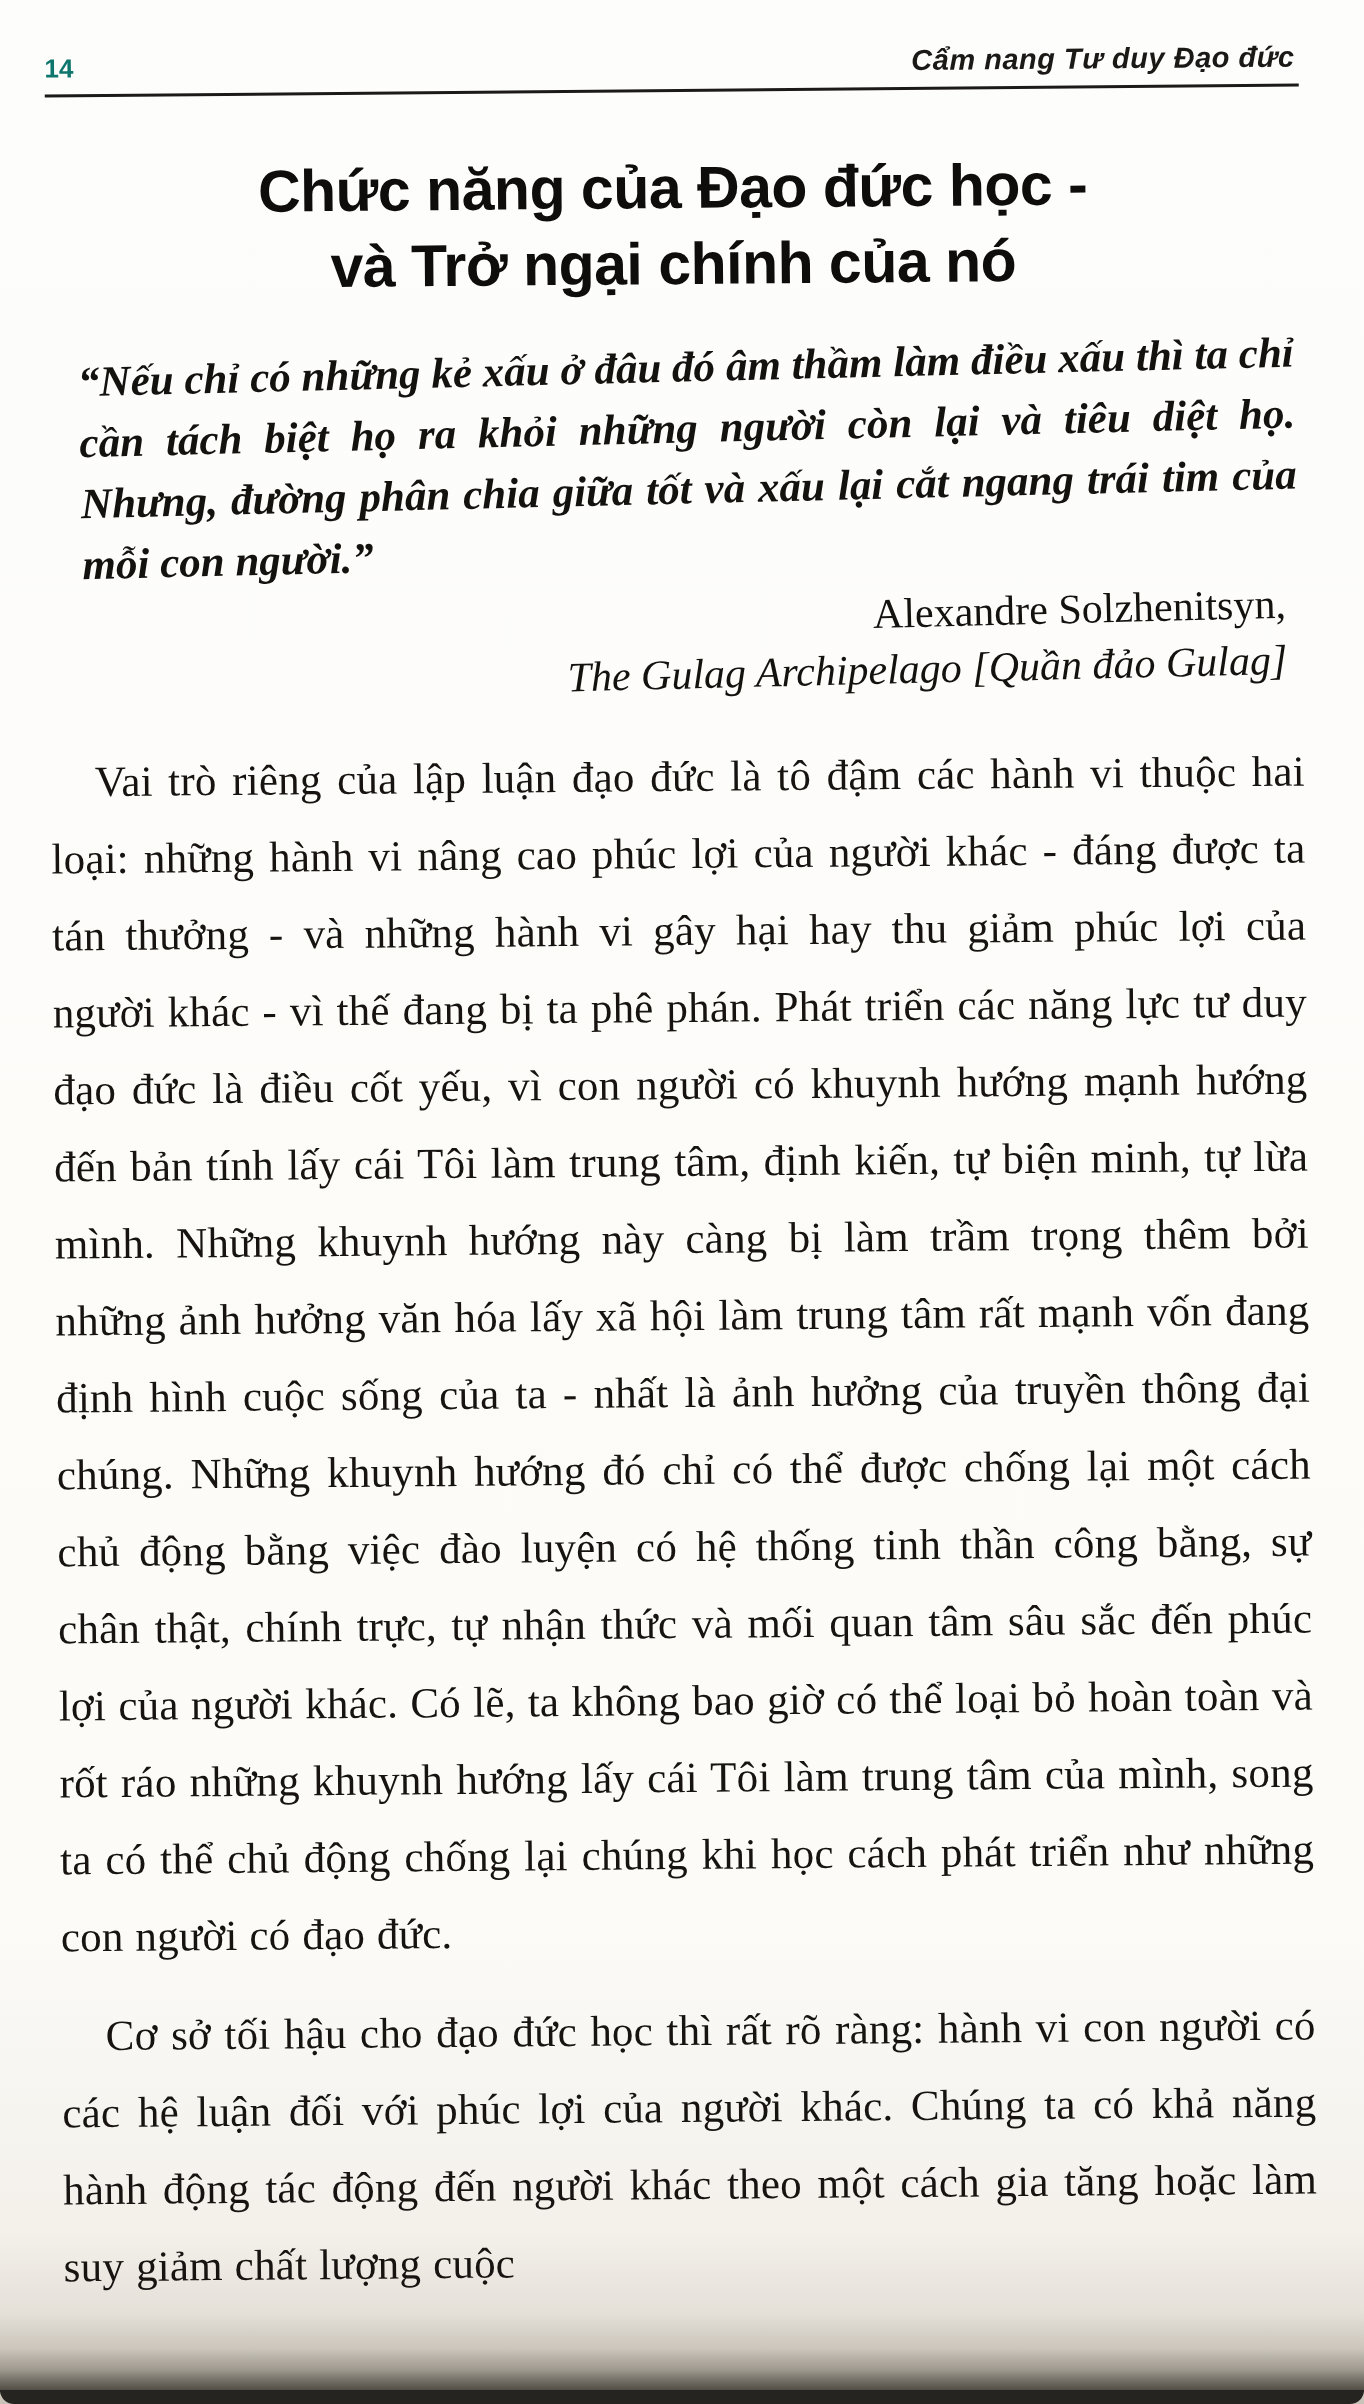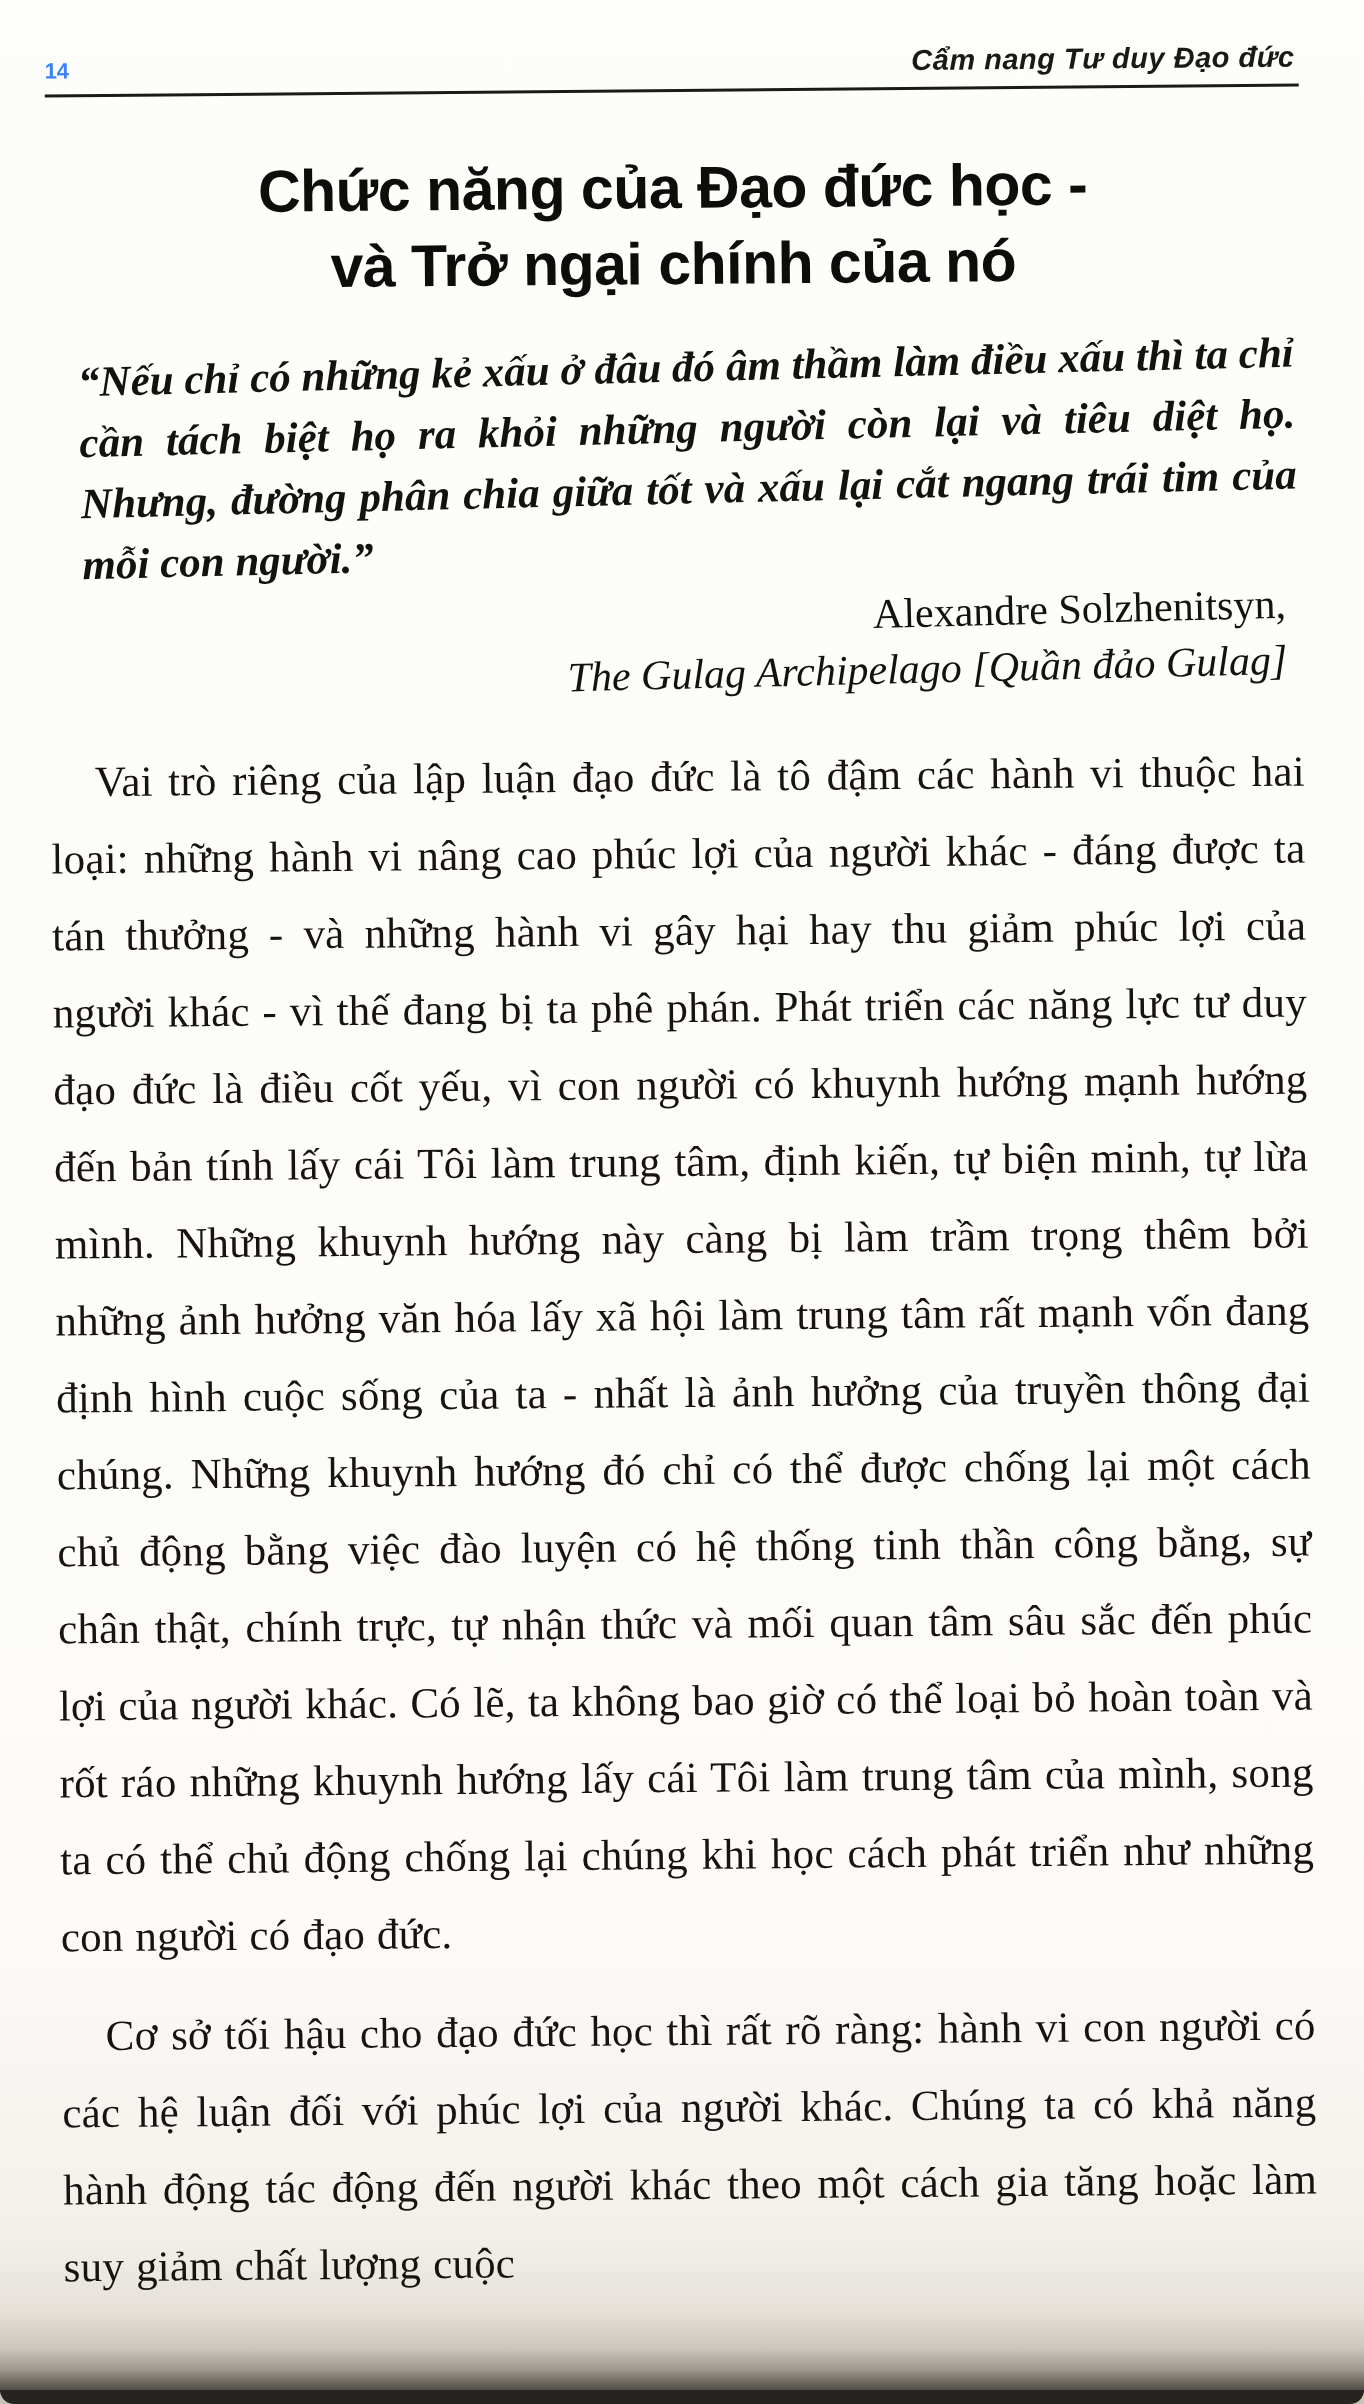--- a/index.html
+++ b/index.html
@@ -22,23 +22,23 @@
   
   .running-header {
     display: flex;
     justify-content: space-between;
     align-items: flex-end;
     padding: 0 4px 10px 0;
     border-bottom: 3px solid #1c1a18;
   }
   .page-number {
     font-family: "Liberation Sans", sans-serif;
-    font-size: 22px;
+    font-size: 26px;
     font-weight: 700;
-    color: #3b82f6;
+    color: #0f766e;
   }
   .running-title {
     font-family: "Liberation Sans", sans-serif;
     font-size: 29px;
     font-style: italic;
     font-weight: 700;
     color: #1b1916;
     letter-spacing: 0.5px;
   }
   

